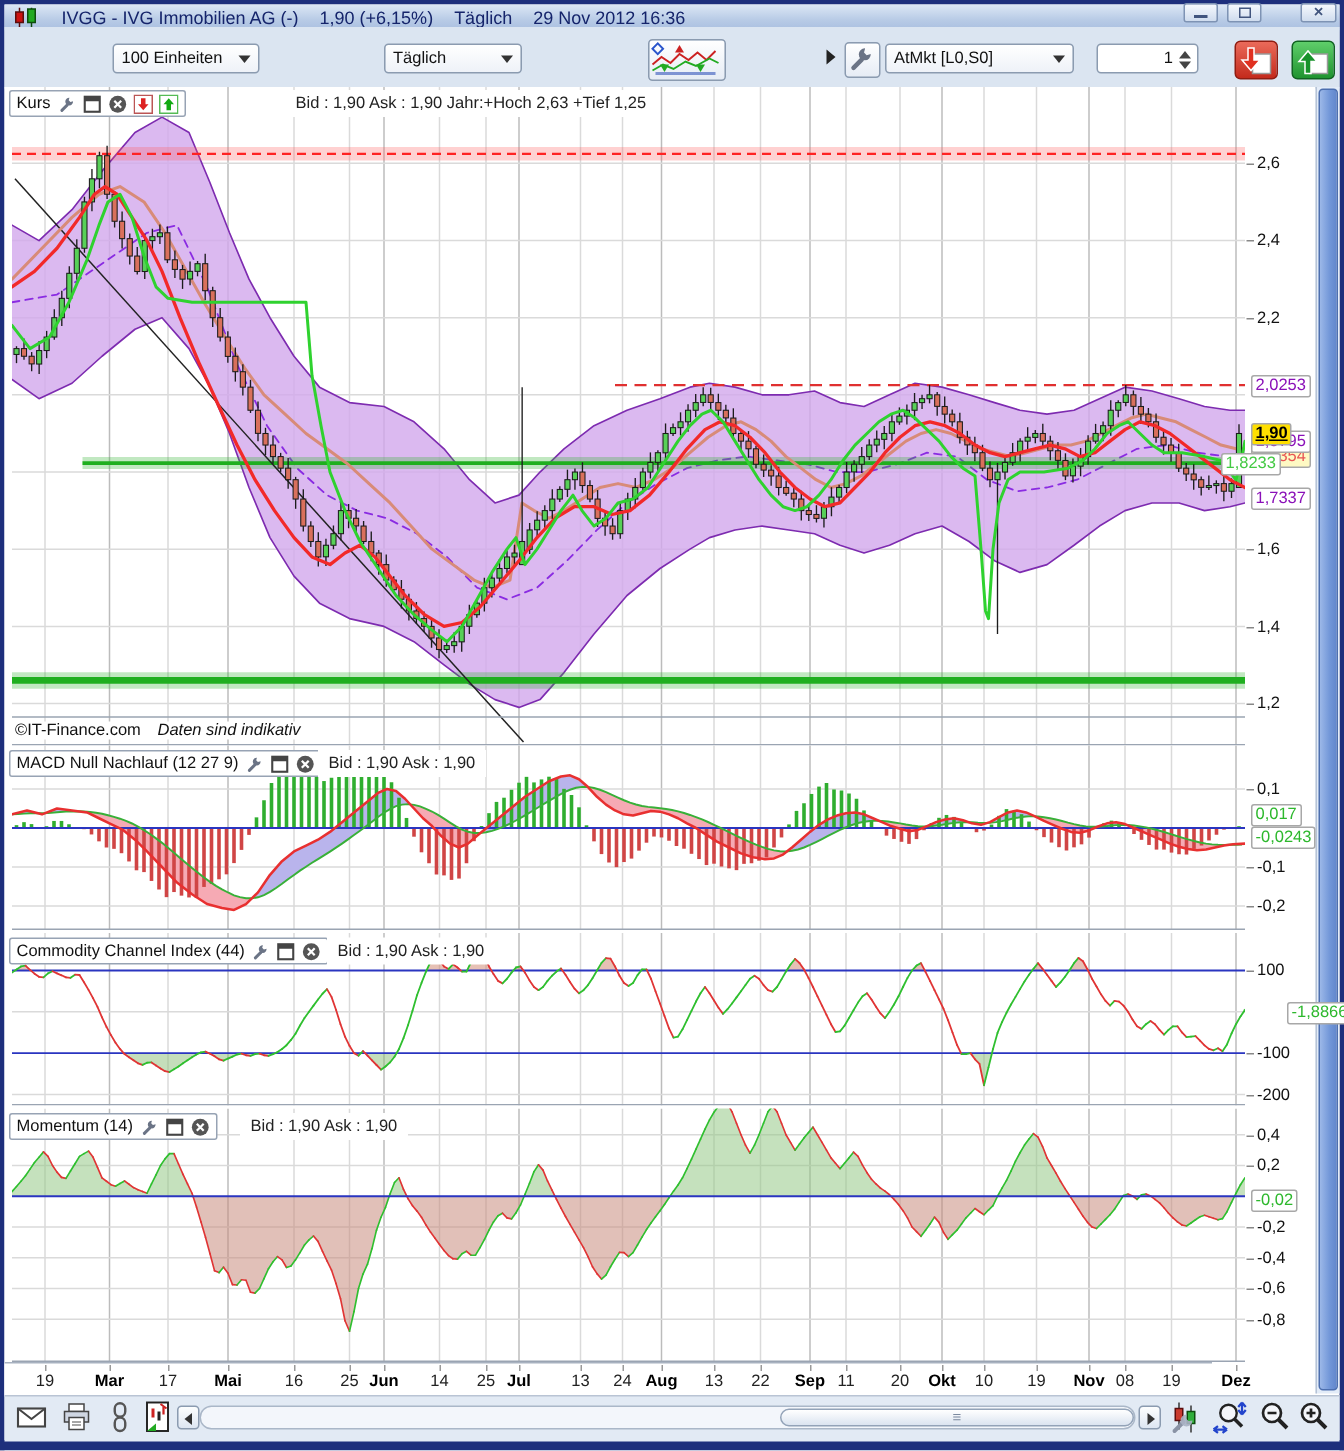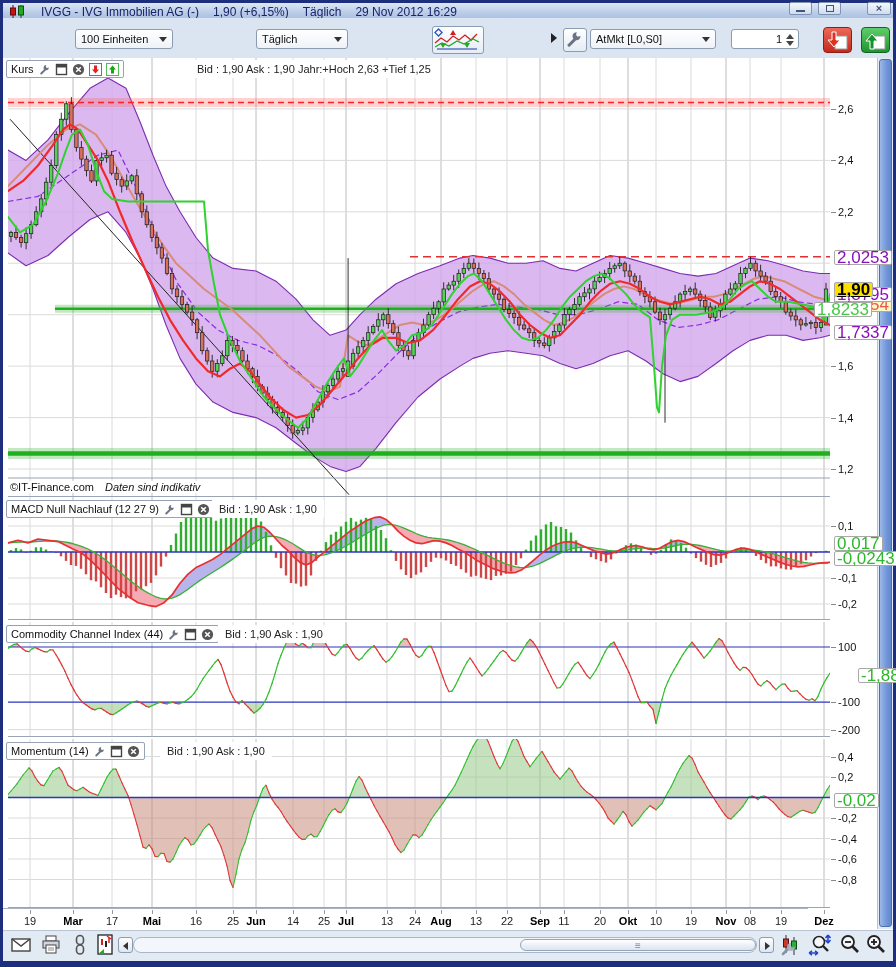--- a/index.html
+++ b/index.html
@@ -27,21 +27,21 @@
   
   .phead{background:#fff;border:1px solid #97a3b4;border-radius:2px;height:18px;display:flex;align-items:center;
          gap:4px;padding:0 4px;box-sizing:border-box;z-index:30;}
   .phead .ptitle{white-space:nowrap;color:#111;}
   .pinfo{height:18px;line-height:18px;background:#fff;padding:0 7px;white-space:nowrap;z-index:30;color:#222;}
   .icon13{width:13px;height:13px;display:inline-block;cursor:pointer;}
   
   .ytick{position:absolute;color:#111;font-size:11px;line-height:13px;}
   .ytick::before{content:"";position:absolute;left:-7px;top:6px;width:5px;height:1px;background:#888;}
   .vbox{position:absolute;border:1px solid #a8a8a8;border-radius:2px;background:#fff;padding:0 2px;
-        font-size:17px;line-height:13px;z-index:5;}
+        font-size:11px;line-height:13px;z-index:5;}
   .xtick{position:absolute;transform:translateX(-50%);top:913px;color:#222;}
   .xtick.m{font-weight:bold;color:#000;}
   .xtickmark{position:absolute;top:909px;width:1px;height:4px;background:#999;}
   
   #vscroll{left:877px;top:58px;width:16px;height:871px;background:#e3ecf8;border-left:1px solid #b6c3d6;box-sizing:border-box;cursor:pointer;}
   #vthumb{position:absolute;left:1px;top:1px;width:13px;height:868px;border-radius:3px;
           background:linear-gradient(90deg,#9cb8e8,#7196d8 60%,#6287cc);border:1px solid #4d6faf;box-sizing:border-box;cursor:grab;}
   #bottombar{left:3px;top:930px;width:890px;height:30px;background:#e2eaf4;border-top:1px solid #b9c4d4;}
   .hsbtn{top:937px;width:15px;height:16px;background:linear-gradient(#fdfefe,#dde6f2);border:1px solid #8b9bb0;border-radius:3px;
          box-sizing:border-box;cursor:pointer;}
@@ -66,21 +66,21 @@
     <svg width="18" height="13" viewBox="0 0 18 13">
       <line x1="4" y1="0" x2="4" y2="13" stroke="#5a0d0d" stroke-width="1"></line>
       <rect x="1.5" y="3" width="5" height="7" fill="#cc1111" stroke="#5a0d0d"></rect>
       <line x1="12" y1="0" x2="12" y2="13" stroke="#0d4d0d" stroke-width="1"></line>
       <rect x="9.5" y="1" width="5" height="9" fill="#22aa22" stroke="#0d4d0d"></rect>
     </svg>
   </span>
   <span class="t">IVGG - IVG Immobilien AG (-)</span>
   <span class="t">1,90 (+6,15%)</span>
   <span class="t">Täglich</span>
-  <span class="t">29 Nov 2012 16:29</span>
+  <span class="t">29 Nov 2012 16:36</span>
 </div>
 <div class="abs winbtn" style="left:789px">
   <span style="position:absolute;left:6px;top:7px;width:9px;height:2px;background:#41557e"></span>
 </div>
 <div class="abs winbtn" style="left:818px">
   <span style="position:absolute;left:7px;top:2px;width:8px;height:7px;border:1.5px solid #41557e;box-sizing:border-box"></span>
 </div>
 <div class="abs winbtn" style="left:867px;width:24px">
   <span class="glyph" style="position:absolute;left:0;right:0;top:-1px;text-align:center;color:#41557e;font-size:11px;font-weight:bold">×</span>
 </div>

